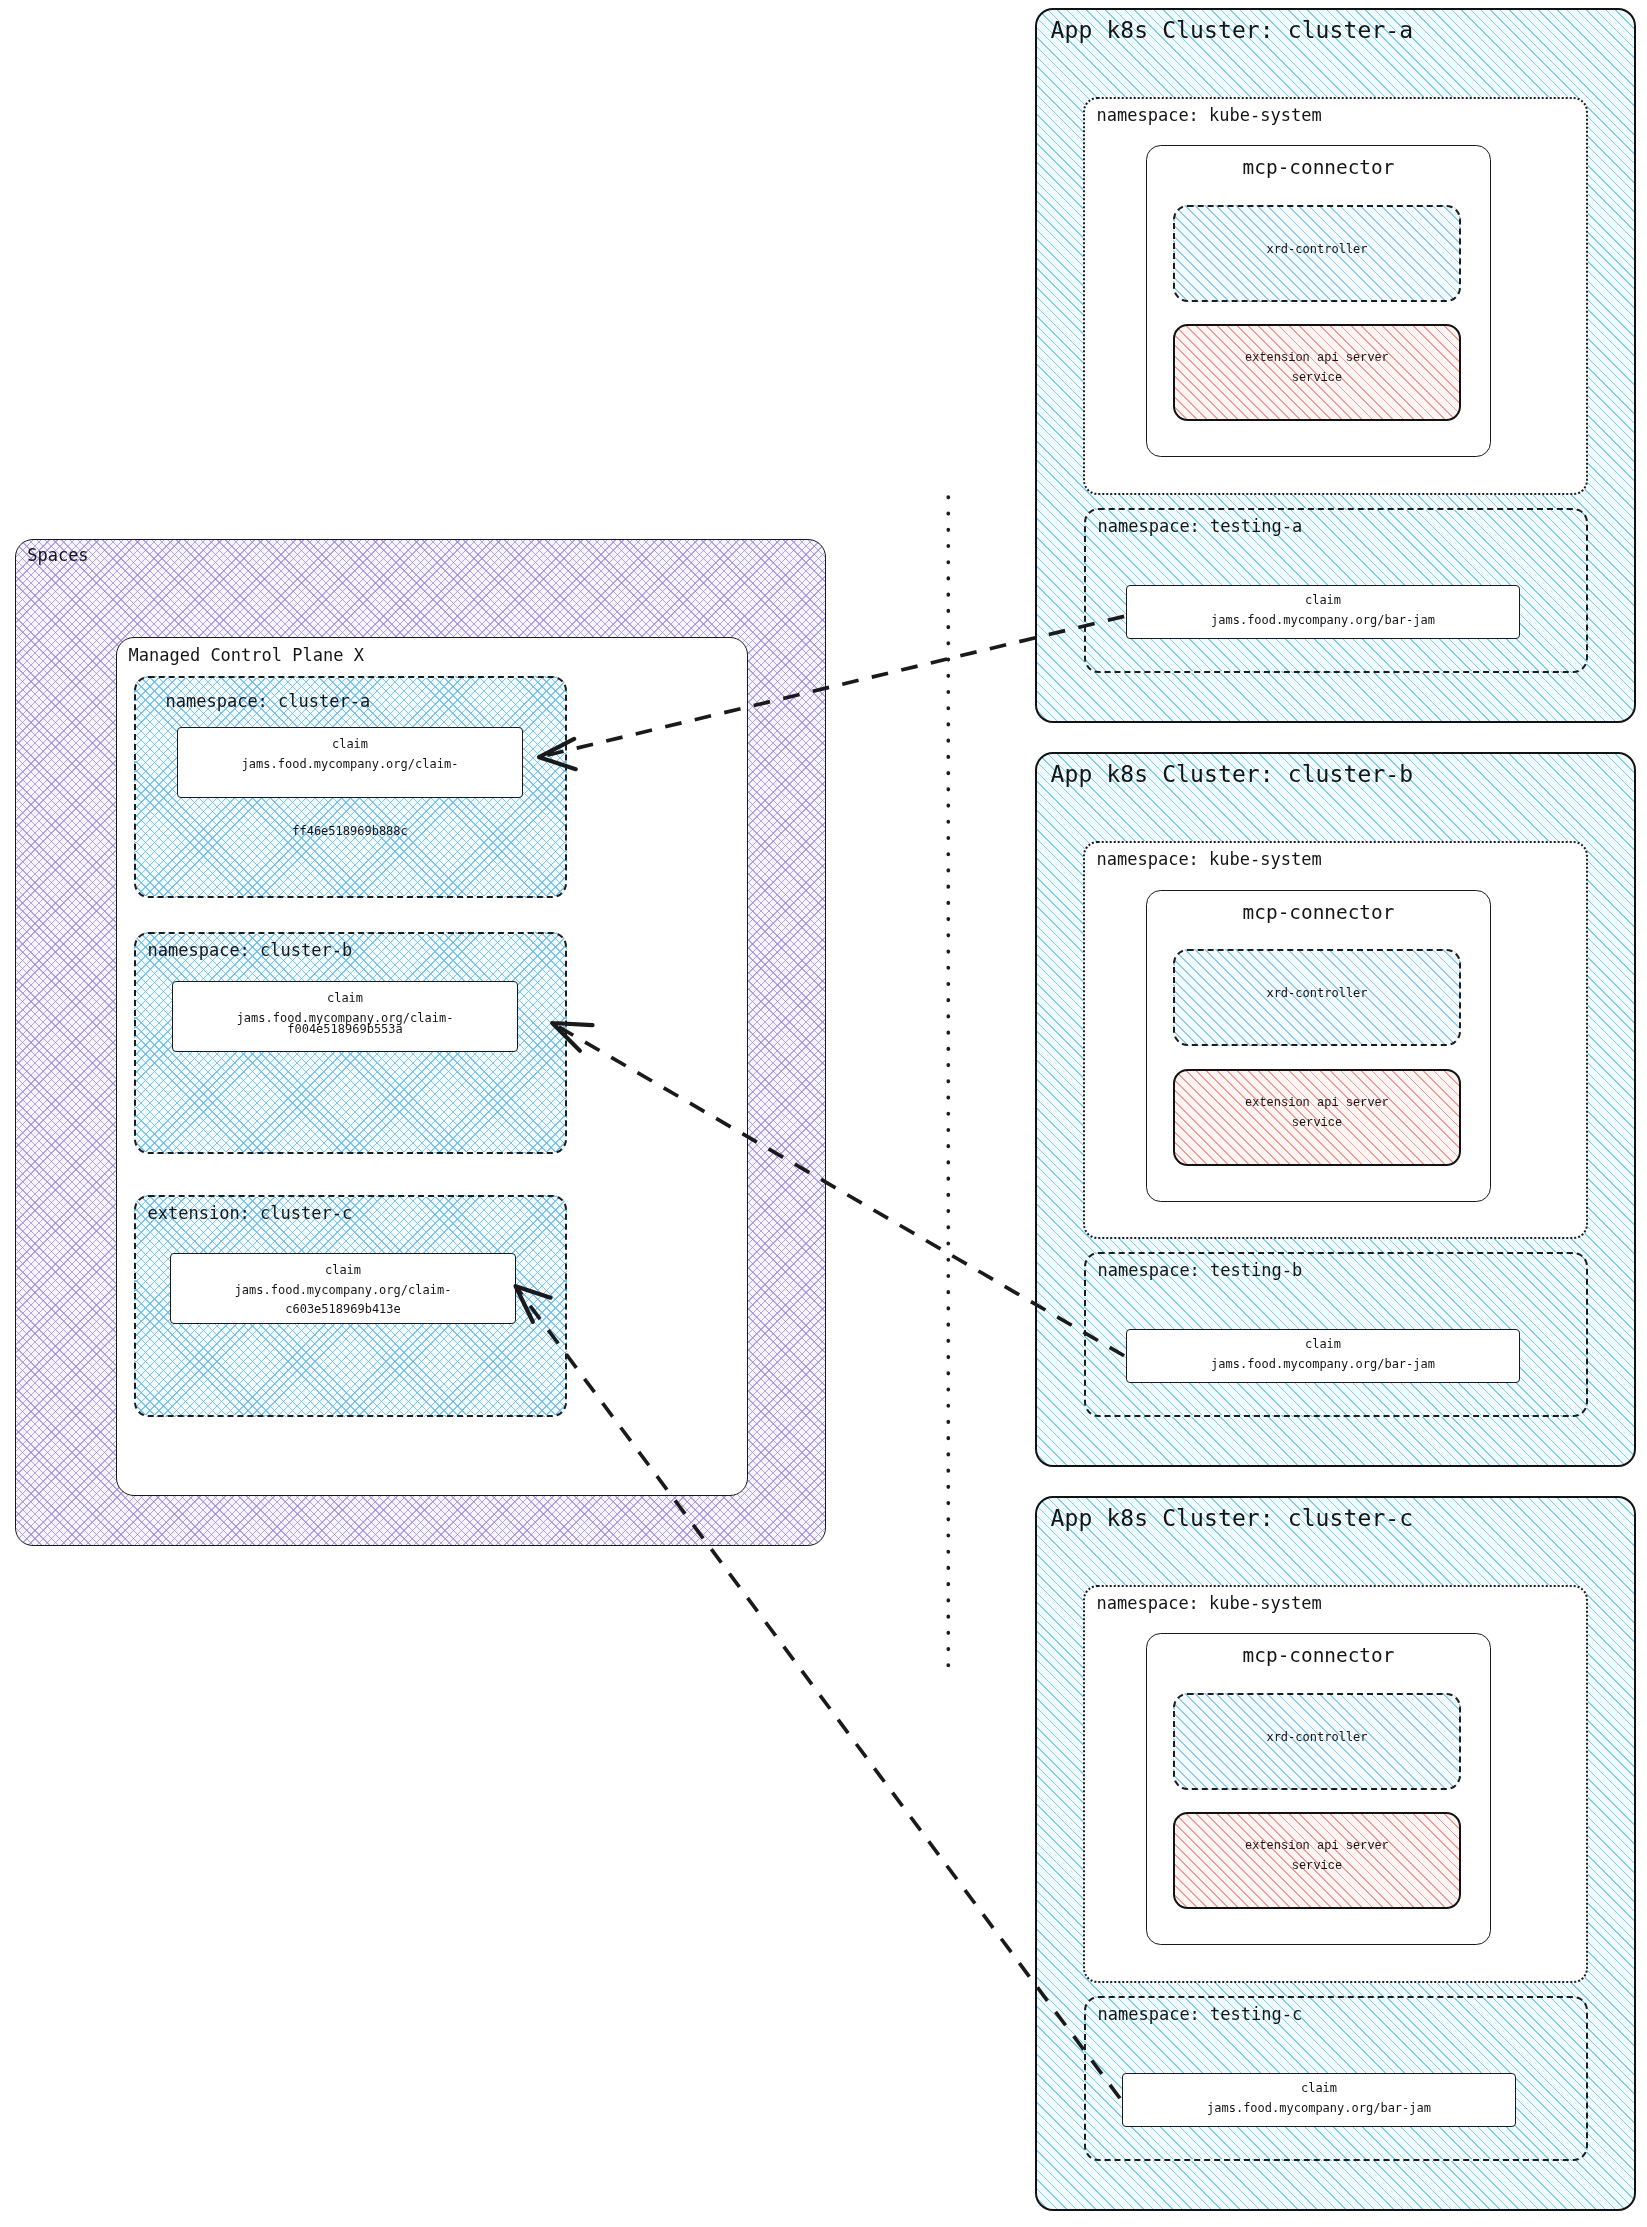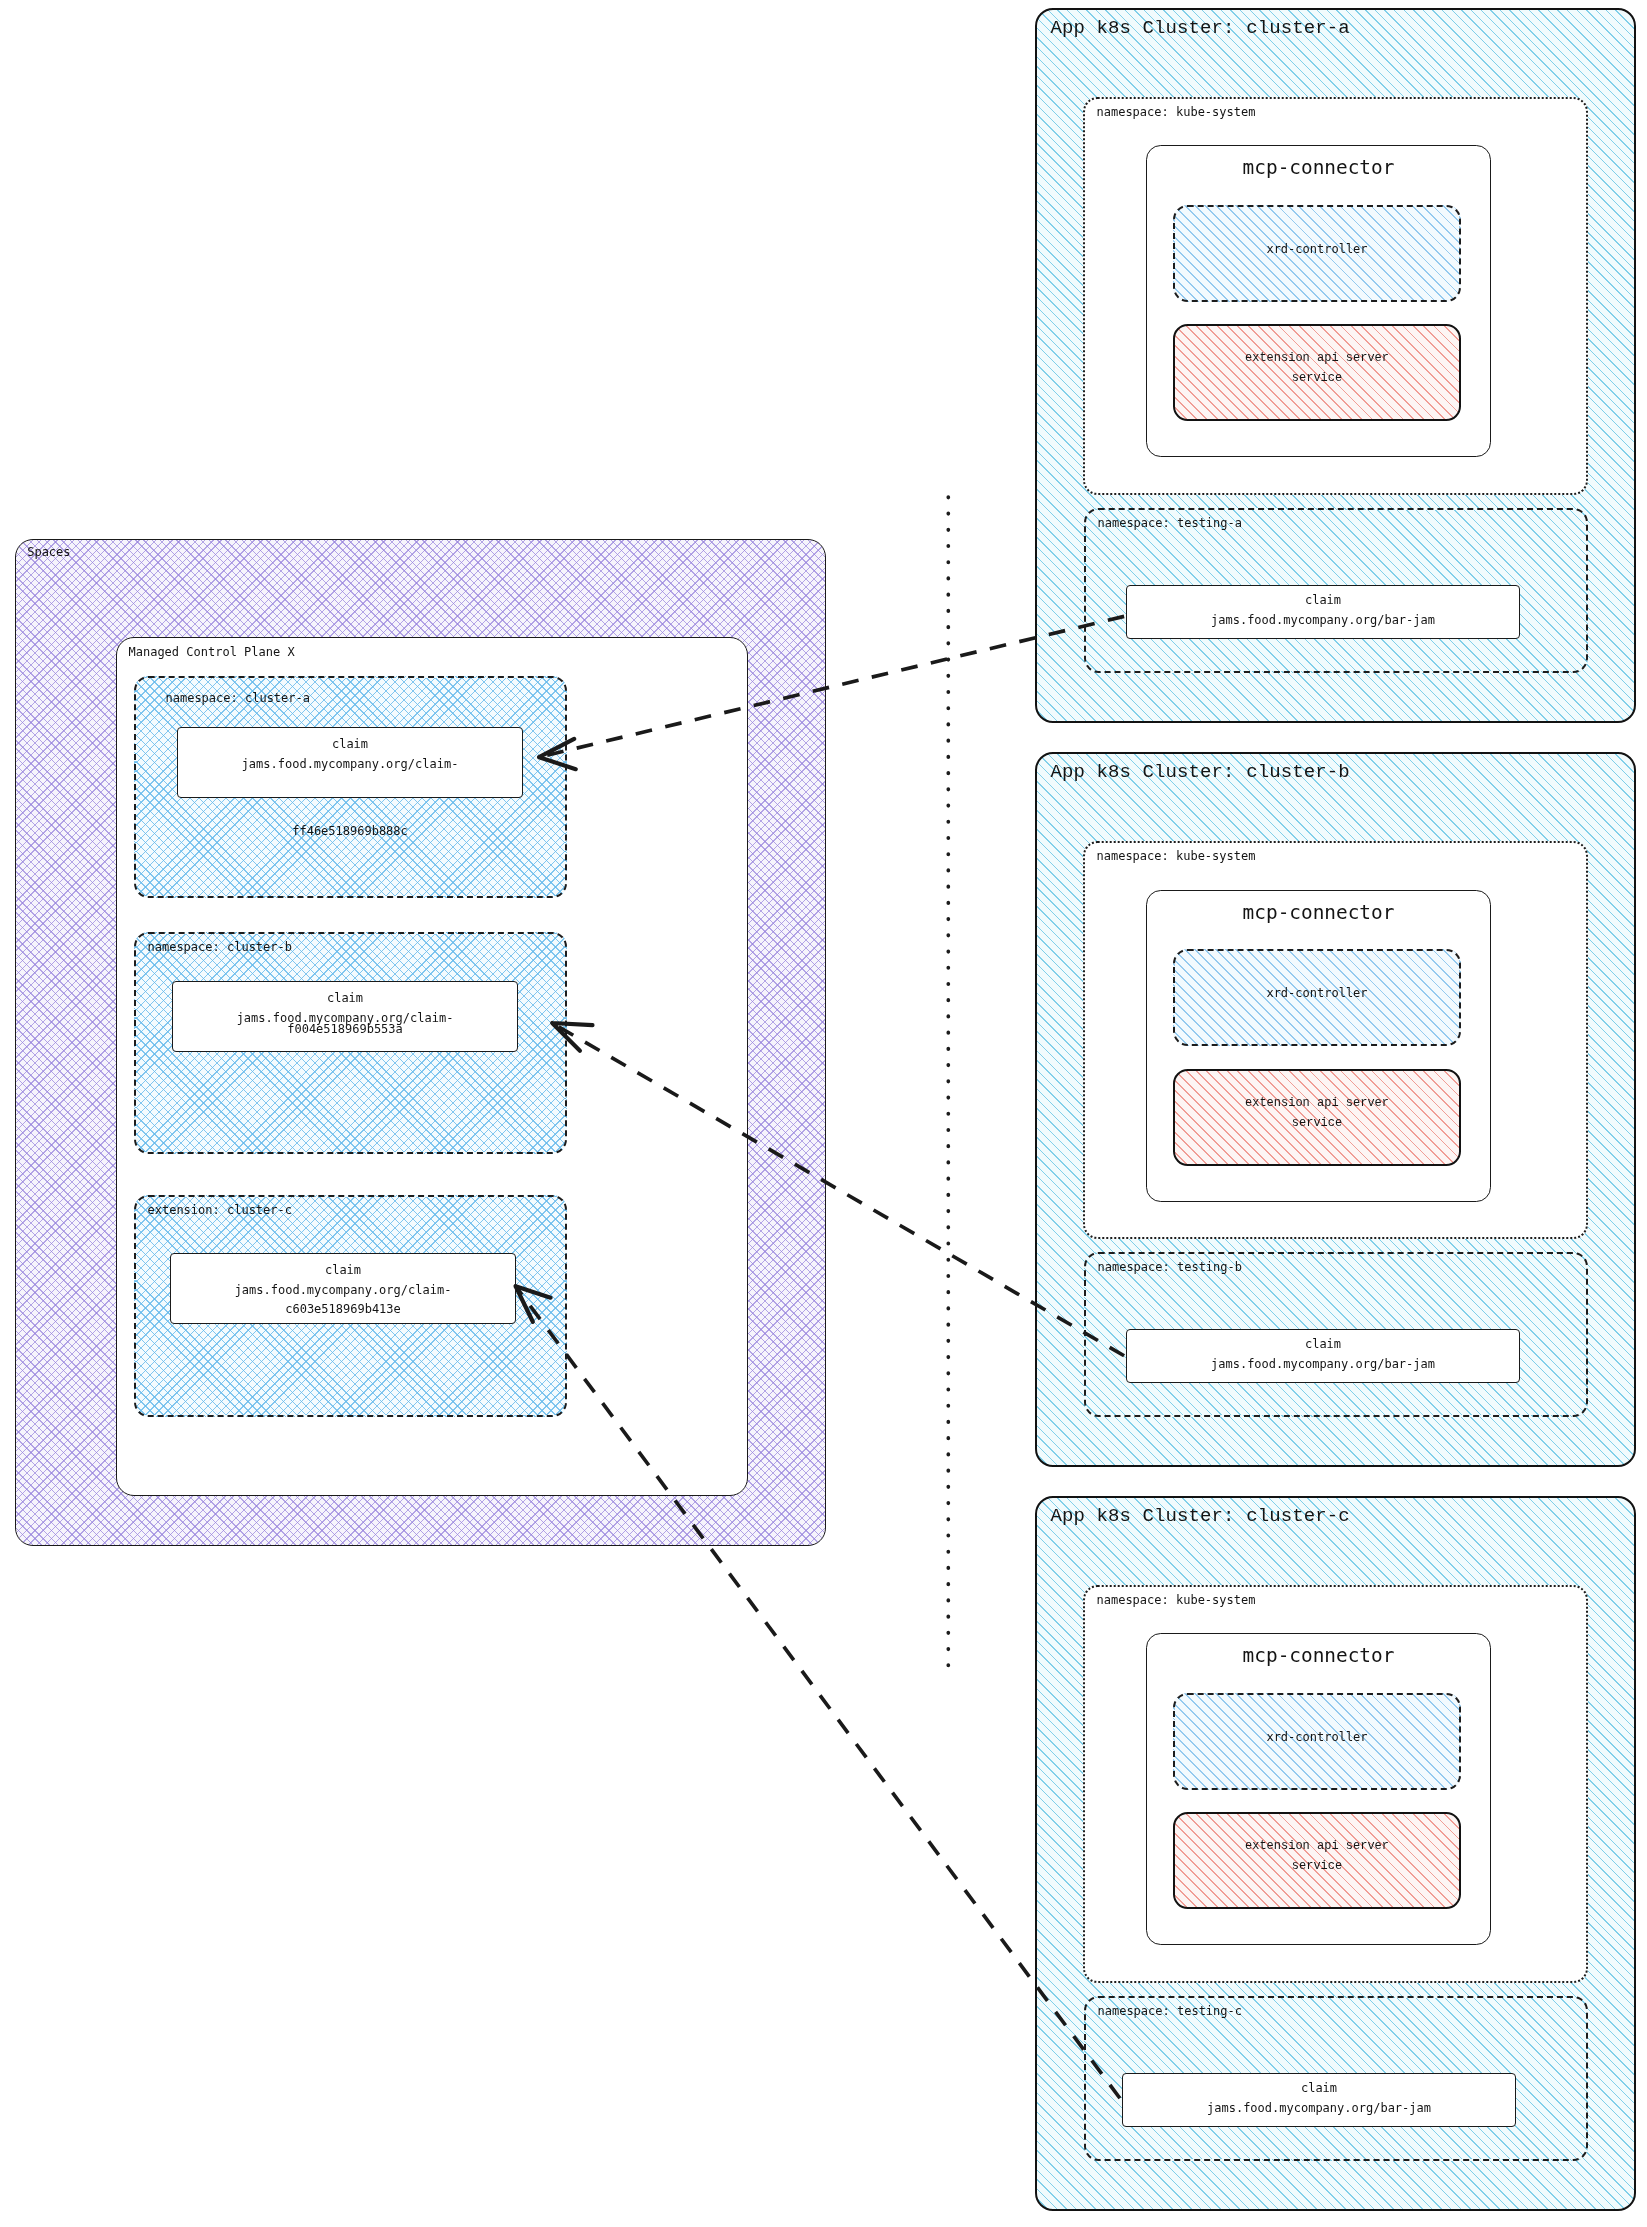--- a/index.html
+++ b/index.html
@@ -28,28 +28,27 @@
     position: absolute;
     white-space: pre;
     color: #141414;
     line-height: 1.18;
   }
 
   
   .title-tl {
     left: 13.6px;
     top: 7.3px;
-    font-size: 19px;
+    font-size: 23px;
     letter-spacing: 0.1px;
-    font-family: Liberation Mono, monospace;
   }
   .title-sm {
     left: 11.5px;
     top: 5.2px;
-    font-size: 12px;
+    font-size: 17px;
   }
 
   
   .ctr {
     left: 0;
     right: 0;
     text-align: center;
     font-size: 12px;
   }
 

